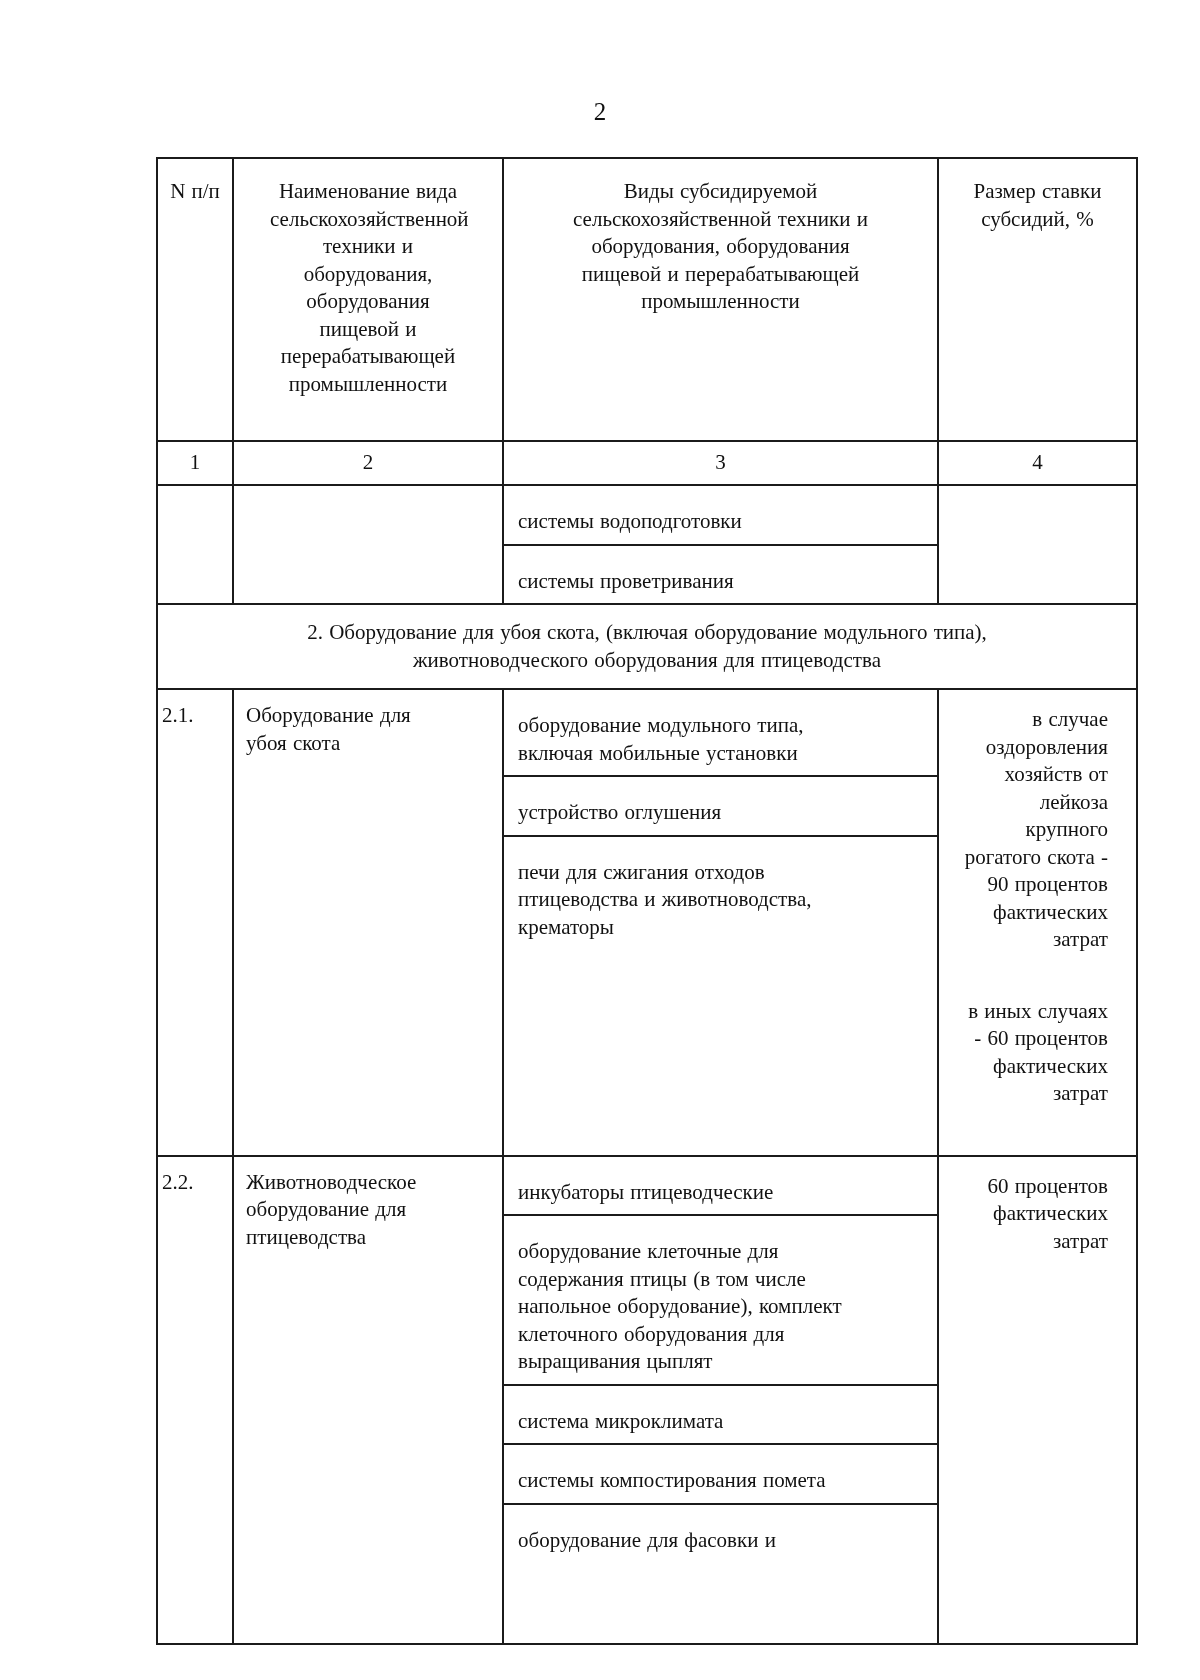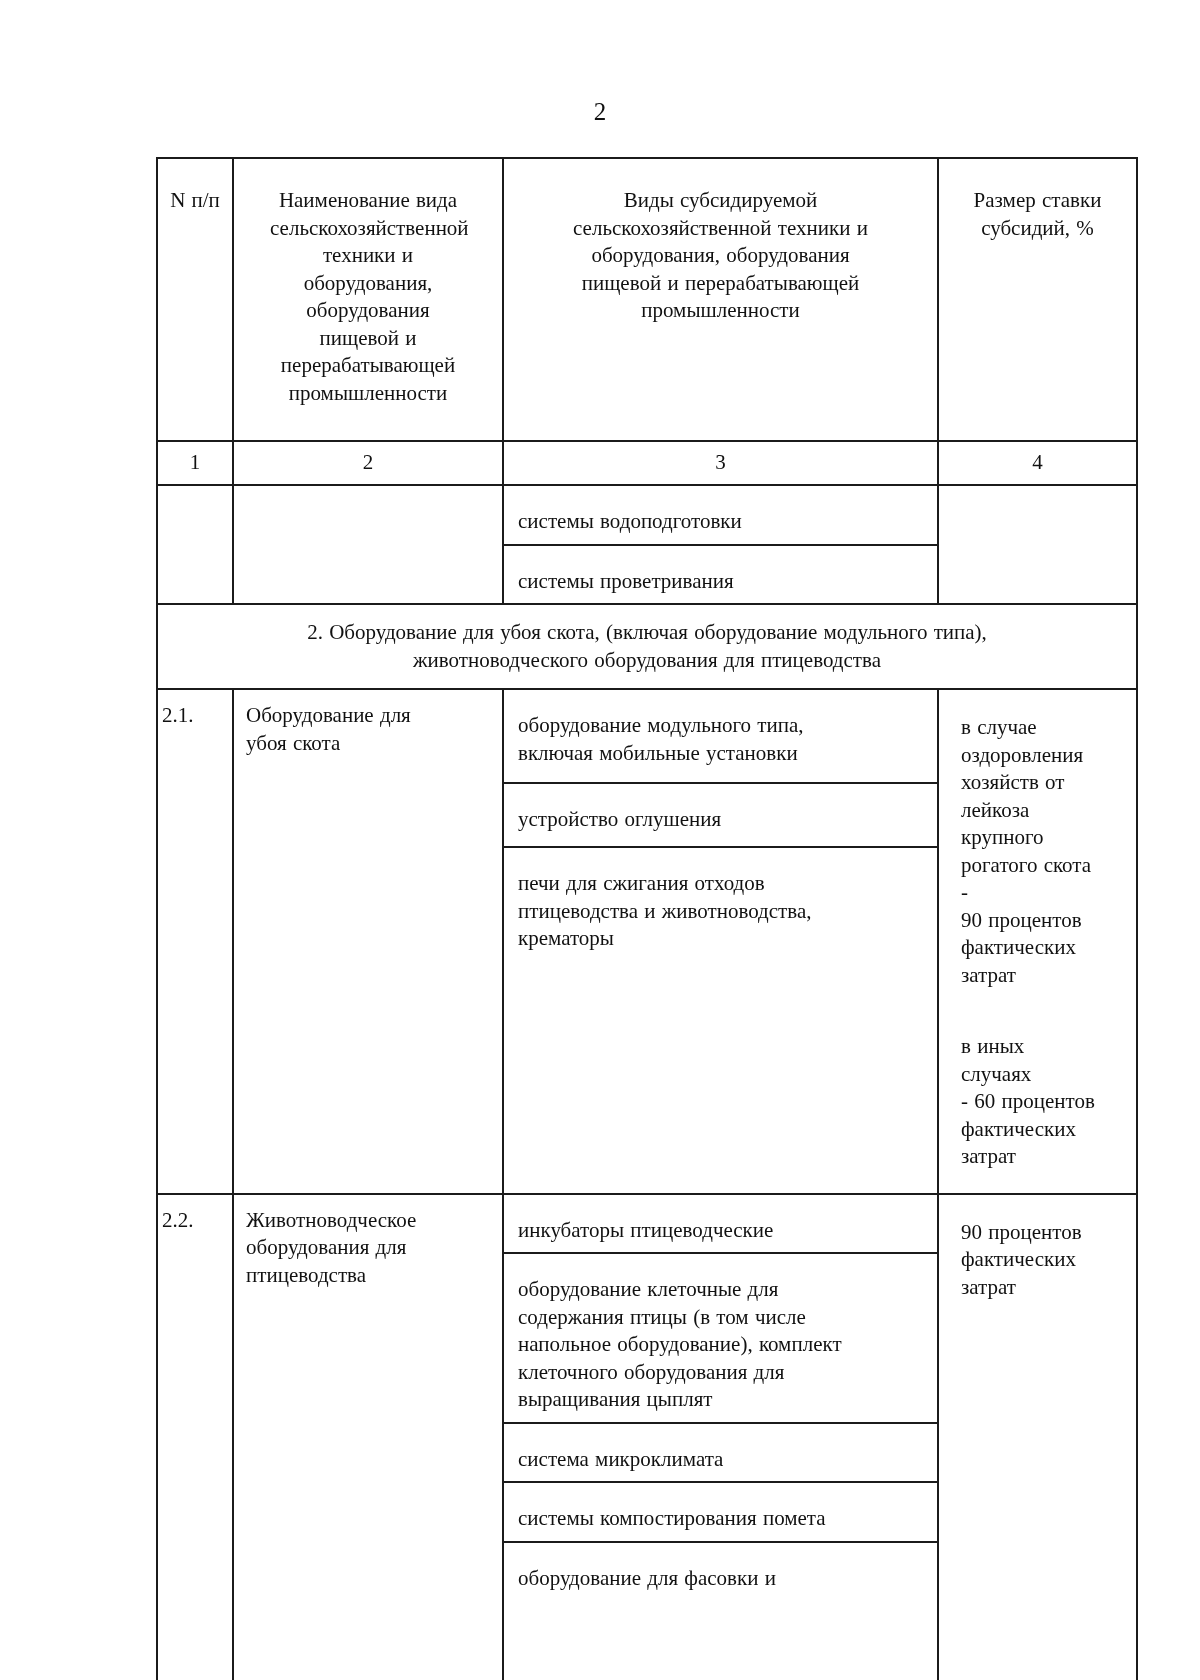--- a/index.html
+++ b/index.html
@@ -28,37 +28,37 @@
   }
   .doc-table td, .doc-table th {
     border: 2px solid #1b1b1b;
     vertical-align: top;
     font-weight: normal;
     padding: 10px 12px;
     overflow: visible;
     word-spacing: 1px;
   }
   
-  tr.r-head th { text-align: center; padding-top: 28px; }
+  tr.r-head th { text-align: center; padding-top: 19px; }
   .hw2 { max-width: 196px; margin: 0 auto; }
   .hw3 { max-width: 334px; margin: 0 auto; }
   .hw4 { max-width: 162px; margin: 0 auto; text-align: center; }
   
   tr.r-nums td { text-align: center; vertical-align: middle; padding: 2px; }
   
   td.sec-cell { text-align: center; vertical-align: middle; padding: 14px 10px; }
   .sec-inner { max-width: 840px; margin: 0 auto; }
   
   td.c-num  { padding: 12px 4px 10px 4px; }
   td.c-name { padding: 12px 12px 10px 12px; }
   td.c-item { padding: 22px 12px 8px 14px; }
   td.c-rate { padding: 12px 24px 10px 10px; }
   .mw2 { max-width: 192px; }
   .mw3 { max-width: 358px; }
-  .rate-para { margin: 12px; white-space: pre-line; }
+  .rate-para { margin: 4px; white-space: pre-line; text-align: right; }
   .rate-para + .rate-para { margin-top: 44px; }
 </style>
 </head>
 <body>
 
 <div class="page">
   <div class="page-number">2</div>
 
   <table class="doc-table">
     <colgroup>
@@ -142,27 +142,27 @@
       </tr>
       <tr style="height:320px">
         <td class="c-item">
             <div class="mw3">печи для сжигания отходов птицеводства и животноводства, крематоры</div>
           </td>
       </tr>
 
       <tr style="height:48px">
         <td class="c-num" rowspan="5">2.2.</td>
         <td class="c-name" rowspan="5">
-            <div class="mw2">Животноводческое оборудования для птицеводства</div>
+            <div class="mw2">Животноводческое оборудование для птицеводства</div>
           </td>
         <td class="c-item">
             <div class="mw3">инкубаторы птицеводческие</div>
           </td>
         <td class="c-rate" rowspan="5">
-          <p class="rate-para">90 процентов фактических затрат</p>
+          <p class="rate-para">60 процентов фактических затрат</p>
         </td>
       </tr>
       <tr style="height:154px">
         <td class="c-item">
             <div class="mw3">оборудование клеточные для содержания птицы (в том числе напольное оборудование), комплект клеточного оборудования для выращивания цыплят</div>
           </td>
       </tr>
       <tr style="height:50px">
         <td class="c-item">
             <div class="mw3">система микроклимата</div>

